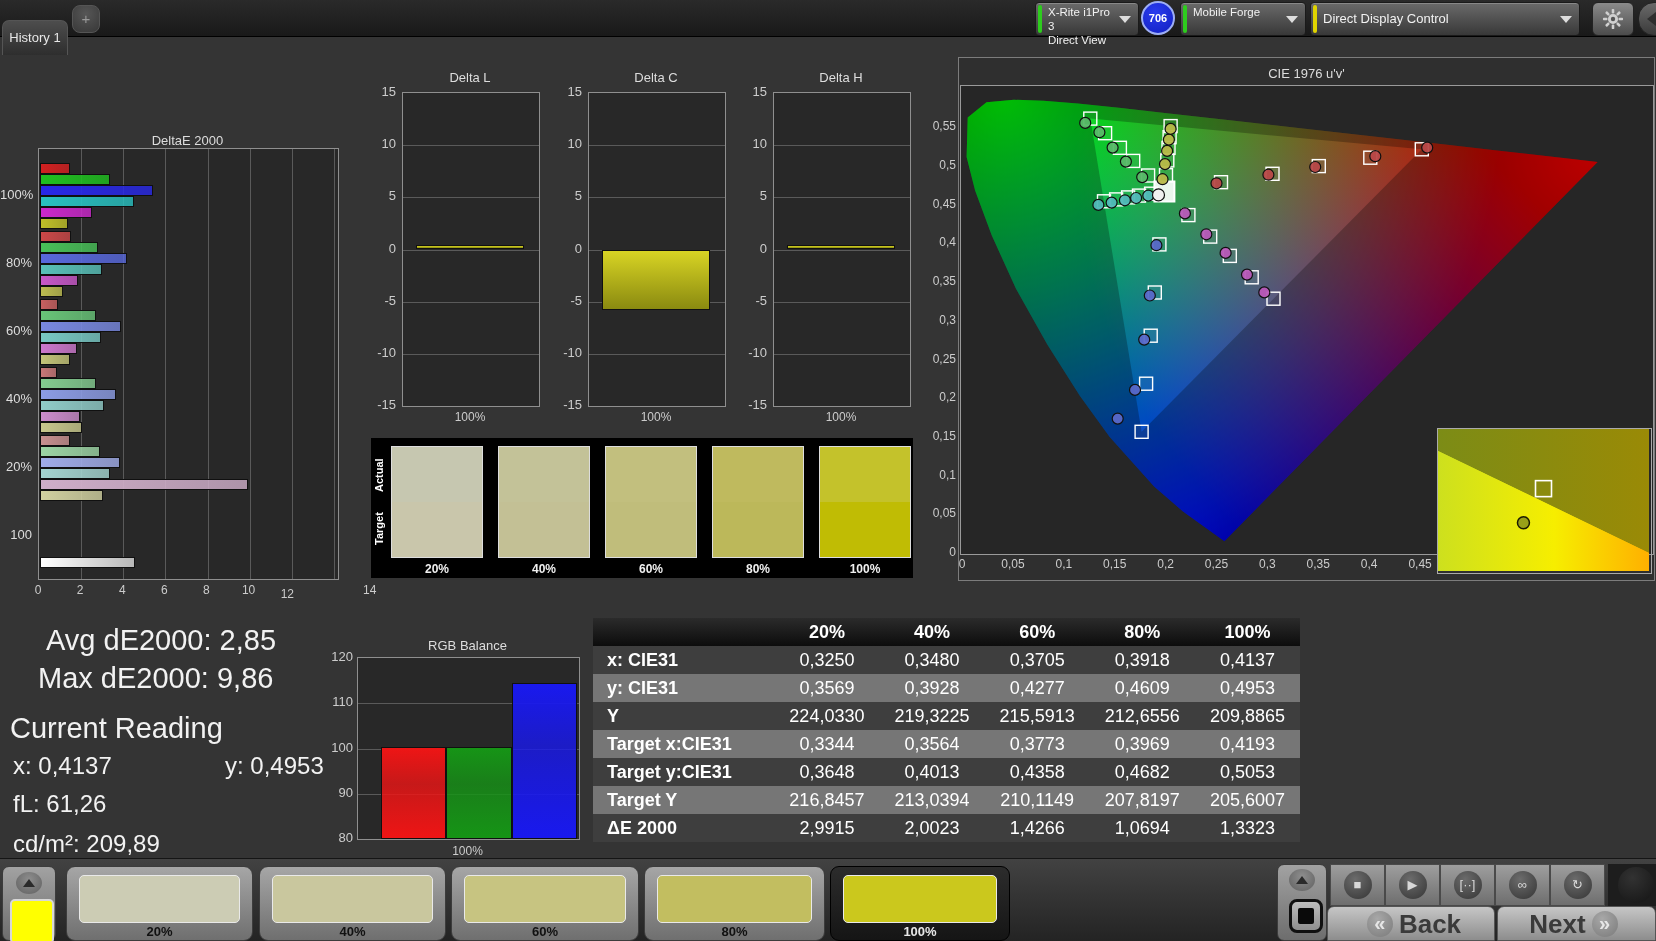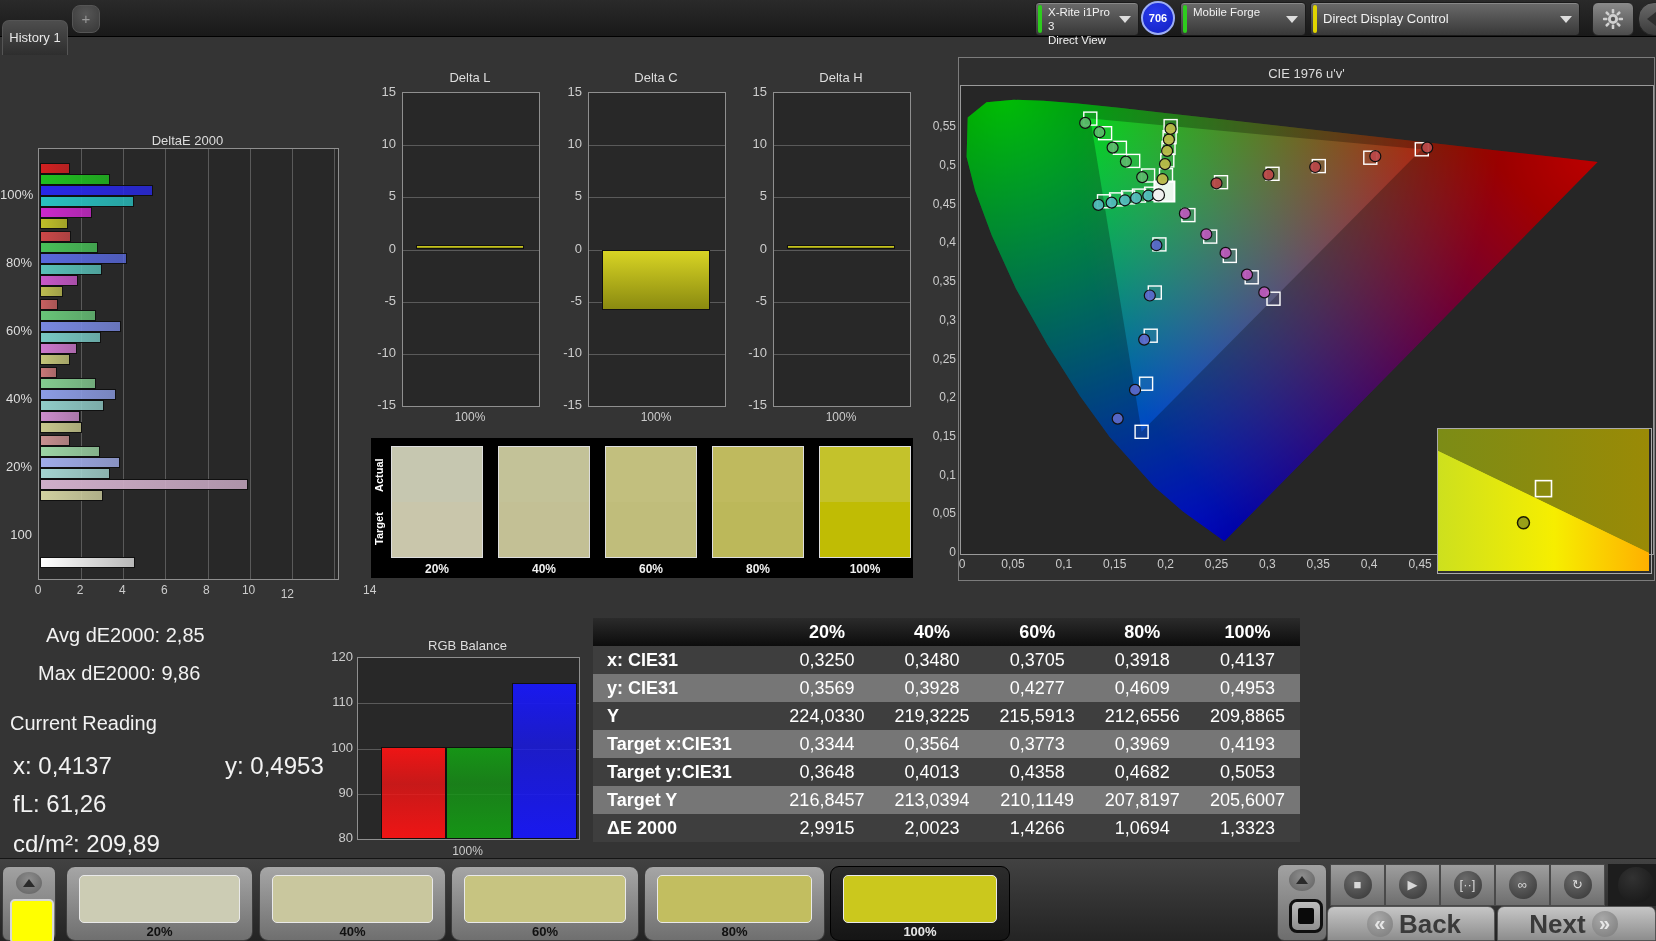--- a/index.html
+++ b/index.html
@@ -28,21 +28,21 @@
   
   .plot{position:absolute;background:#282828;border:1px solid #8f8f8f;}
   .ctitle{position:absolute;font-size:13px;color:#ddd;text-align:center;}
   .tick{position:absolute;font-size:12px;color:#ccc;}
   .gridv{position:absolute;top:0;bottom:0;width:1px;background:#5a5a5a;}
   .gridh{position:absolute;left:0;right:0;height:1px;background:#5a5a5a;}
   .hbar{position:absolute;height:11px;border:1px solid #101010;box-sizing:border-box;}
   .vbar{position:absolute;border:1px solid #101010;box-sizing:border-box;}
   
   #page-title{position:absolute;left:16px;top:58px;font-size:37px;color:#f5f5f5;letter-spacing:.5px;}
-  .stat-big{position:absolute;font-size:20px;color:#f2f2f2;}
+  .stat-big{position:absolute;font-size:29px;color:#f2f2f2;}
   .stat-med{position:absolute;font-size:24px;color:#f2f2f2;}
   
   #swpanel{position:absolute;left:371px;top:438px;width:542px;height:140px;background:#000;}
   .vlabel{position:absolute;color:#fff;font-size:11px;font-weight:bold;
       writing-mode:vertical-rl;transform:rotate(180deg);text-align:center;}
   .sw{position:absolute;border:1px solid #ddd;box-sizing:border-box;}
   .swlab{position:absolute;color:#f0f0f0;font-size:12px;font-weight:bold;text-align:center;}
   
   #meas-table{position:absolute;left:593px;top:618px;width:707px;border-collapse:collapse;
       font-size:18px;color:#fff;}

